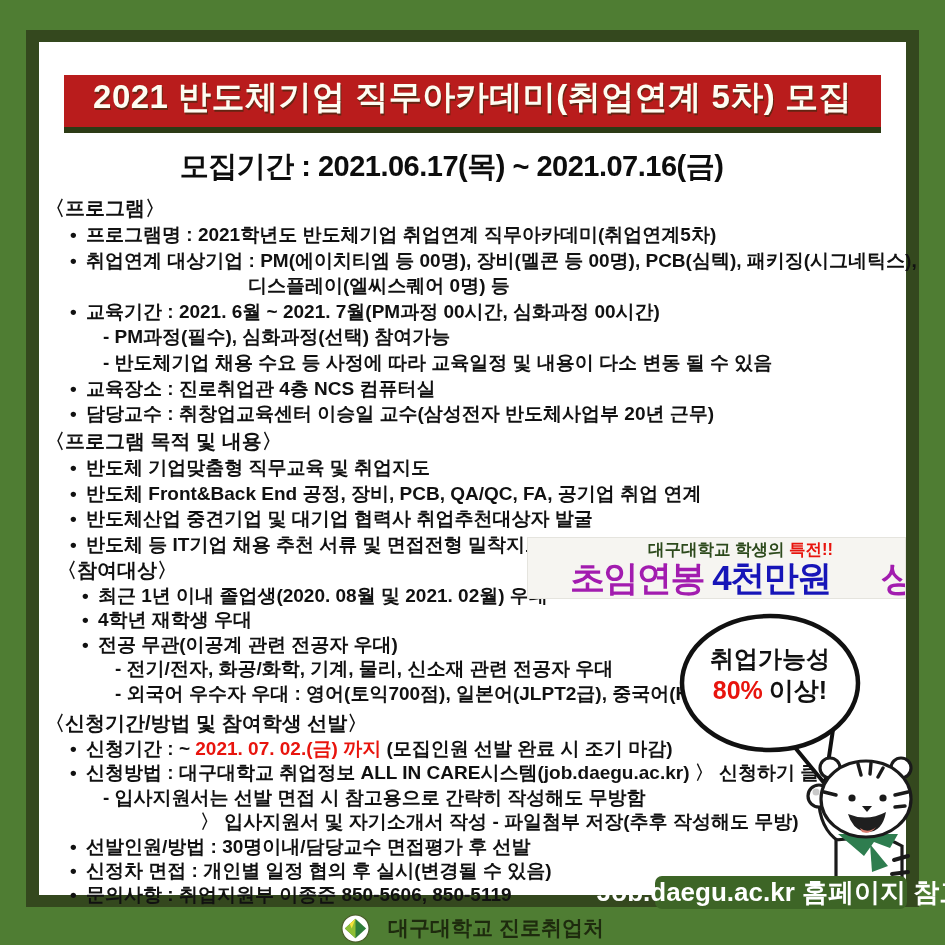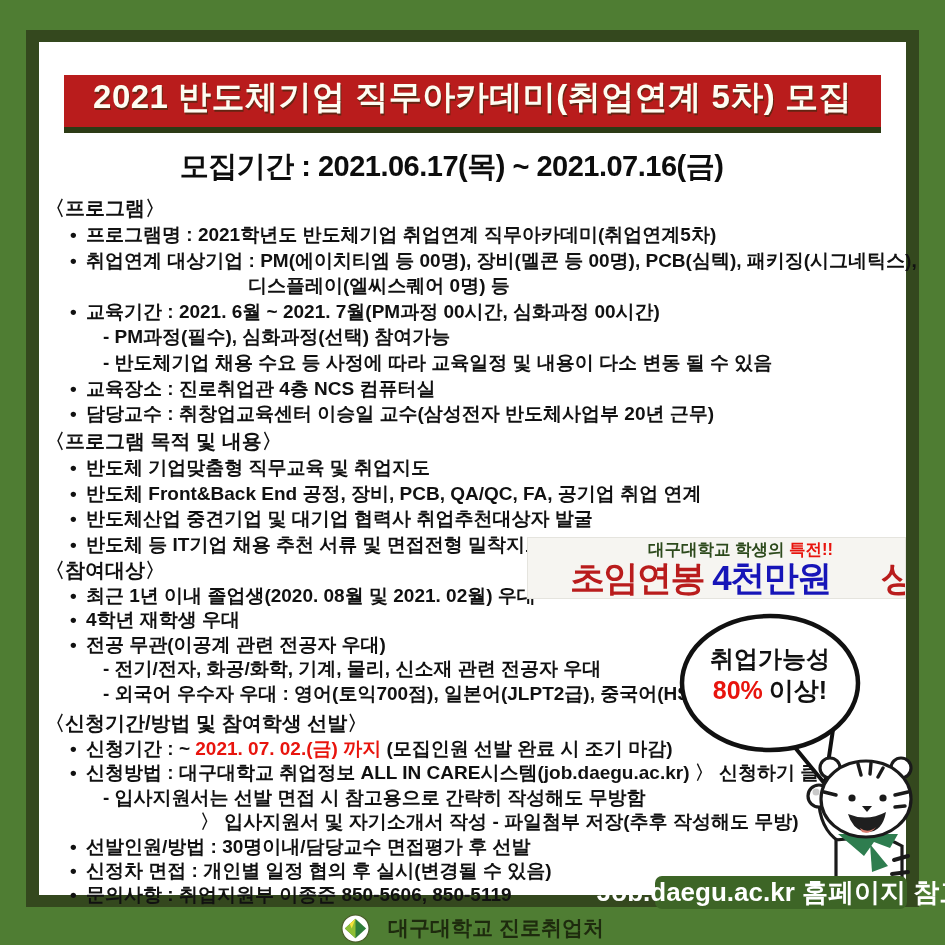--- a/index.html
+++ b/index.html
@@ -27,33 +27,33 @@
 
   .section{position:absolute;left:45px;color:#111;}
   .sec-heading{font-size:20px;font-weight:800;height:27px;white-space:nowrap;}
   .line{position:relative;height:25.6px;line-height:25.6px;font-size:19px;font-weight:600;white-space:nowrap;}
   .s2 .line,.s3 .line{height:24.4px;line-height:24.4px;}
   .line .marker{position:absolute;left:25px;}
   .line .txt{position:absolute;left:41px;}
   .line.dash .txt{left:58px;}
   .line.cont-a .txt{left:203px;}
   .line.cont-b .txt{left:155px;}
-  .s0{top:195px;} .s1{top:428px;} .s2{top:557px;} .s3{top:710px;}
+  .s0{top:195px;} .s1{top:428px;} .s2{top:557px;margin-left:12px;} .s3{top:710px;}
   .hl-red{color:#E8140D;}
 
   .promo{
     position:absolute;left:527px;top:537px;width:379px;height:62px;
     background:#F6F5F1;border:1px solid #E5E4DE;box-sizing:border-box;
     text-align:center;overflow:hidden;
   }
   .promo-top{font-size:16.5px;font-weight:800;margin-top:2px;line-height:19px;white-space:nowrap;}
   .promo-top .pt-green{color:#2D4A1C;padding-left:48px;}
   .promo-top .pt-red{color:#E8140D;}
   .promo-big{font-size:35px;font-weight:800;letter-spacing:-1.5px;line-height:38px;white-space:nowrap;}
-  .promo-big .pb-red{color:#b91c1c;margin-left:42px;}
+  .promo-big .pb-red{color:#a21caf;margin-left:42px;}
   .promo-big .pb-blue{color:#1715B8;}
 
   .bubble-wrap{position:absolute;left:652px;top:598px;width:256px;height:196px;}
   .bubble-text{
     position:absolute;left:30px;top:46px;width:176px;text-align:center;
     font-weight:800;color:#111;
   }
   .bubble-text .bl1{font-size:24px;line-height:30px;display:block;white-space:nowrap;}
   .bubble-text .bl2{font-size:25px;line-height:32px;display:block;white-space:nowrap;}
   .bubble-text .pct{color:#E8140D;margin-right:6px;text-align:right;}

